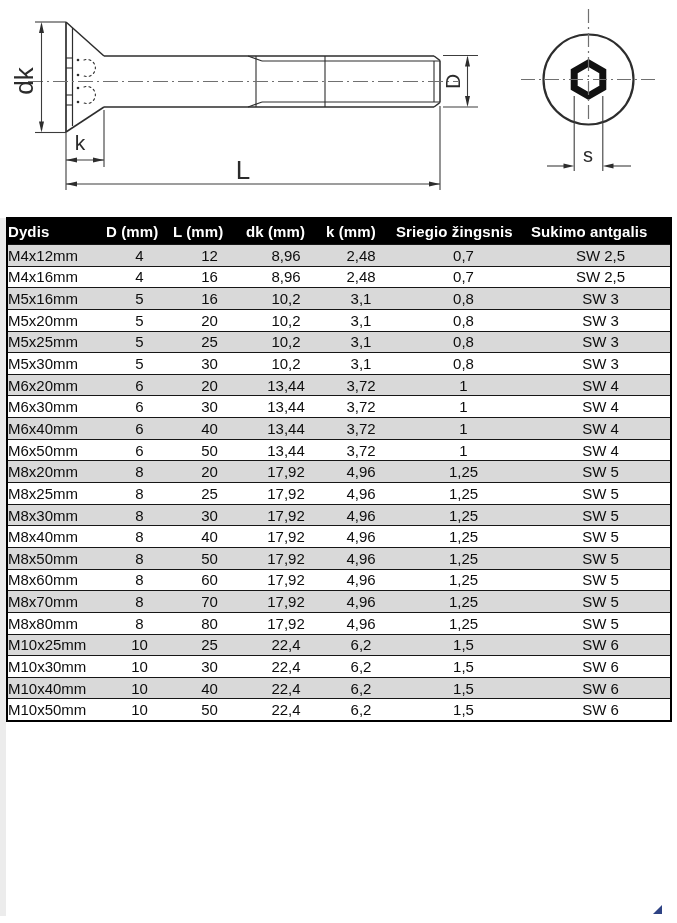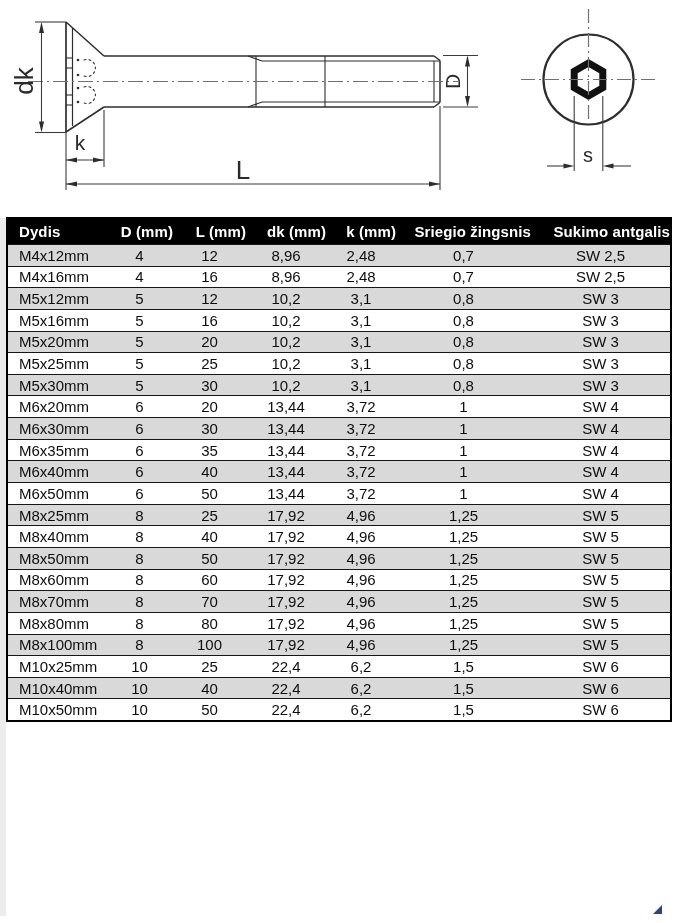--- a/index.html
+++ b/index.html
@@ -13,27 +13,27 @@
 
   .table-area{position:absolute;top:217px;left:0;width:677px;}
   .left-sliver{position:absolute;left:0;top:1px;width:6px;height:698px;background:#ececec;}
   table.spec{
     position:absolute;left:6px;top:0;width:664px;
     border-collapse:collapse;table-layout:fixed;
     border:2px solid #000000;
   }
   table.spec th{
     background:#000000;color:#ffffff;font-size:15px;font-weight:700;
-    height:25px;text-align:right;padding:0;letter-spacing:0.1px;white-space:nowrap;
+    height:25px;text-align:left;padding:0;letter-spacing:0.1px;white-space:nowrap;
   }
   table.spec td{
     font-size:15px;color:#0d0d0d;height:20.65px;line-height:1;
     text-align:center;padding:0;border-top:1px solid #161616;white-space:nowrap;
   }
-  table.spec th.col-size, table.spec td.col-size{text-align:left;padding-left:11px;}
+  table.spec th.col-size, table.spec td.col-size{text-align:left;padding-left:0;}
   table.spec tbody tr:nth-child(odd){background:#d9d9d9;}
   table.spec tbody tr:nth-child(even){background:#ffffff;}
   .fill-handle{
     position:absolute;left:659px;top:688px;width:0;height:0;
     border-left:9px solid transparent;border-bottom:9px solid #2e4384;
   }
 </style>
 </head>
 <body>
 
@@ -174,29 +174,20 @@
           <tr>
             <td class="col-size">M4x16mm</td>
             <td>4</td>
             <td>16</td>
             <td>8,96</td>
             <td>2,48</td>
             <td>0,7</td>
             <td>SW 2,5</td>
           </tr>
           <tr>
-            <td class="col-size">M5x12mm</td>
-            <td>5</td>
-            <td>12</td>
-            <td>10,2</td>
-            <td>3,1</td>
-            <td>0,8</td>
-            <td>SW 3</td>
-          </tr>
-          <tr>
             <td class="col-size">M5x16mm</td>
             <td>5</td>
             <td>16</td>
             <td>10,2</td>
             <td>3,1</td>
             <td>0,8</td>
             <td>SW 3</td>
           </tr>
           <tr>
             <td class="col-size">M5x20mm</td>
@@ -237,56 +228,65 @@
           <tr>
             <td class="col-size">M6x30mm</td>
             <td>6</td>
             <td>30</td>
             <td>13,44</td>
             <td>3,72</td>
             <td>1</td>
             <td>SW 4</td>
           </tr>
           <tr>
-            <td class="col-size">M6x35mm</td>
-            <td>6</td>
-            <td>35</td>
-            <td>13,44</td>
-            <td>3,72</td>
-            <td>1</td>
-            <td>SW 4</td>
-          </tr>
-          <tr>
             <td class="col-size">M6x40mm</td>
             <td>6</td>
             <td>40</td>
             <td>13,44</td>
             <td>3,72</td>
             <td>1</td>
             <td>SW 4</td>
           </tr>
           <tr>
             <td class="col-size">M6x50mm</td>
             <td>6</td>
             <td>50</td>
             <td>13,44</td>
             <td>3,72</td>
             <td>1</td>
             <td>SW 4</td>
           </tr>
           <tr>
+            <td class="col-size">M8x20mm</td>
+            <td>8</td>
+            <td>20</td>
+            <td>17,92</td>
+            <td>4,96</td>
+            <td>1,25</td>
+            <td>SW 5</td>
+          </tr>
+          <tr>
             <td class="col-size">M8x25mm</td>
             <td>8</td>
             <td>25</td>
             <td>17,92</td>
             <td>4,96</td>
             <td>1,25</td>
             <td>SW 5</td>
           </tr>
           <tr>
+            <td class="col-size">M8x30mm</td>
+            <td>8</td>
+            <td>30</td>
+            <td>17,92</td>
+            <td>4,96</td>
+            <td>1,25</td>
+            <td>SW 5</td>
+          </tr>
+          <tr>
             <td class="col-size">M8x40mm</td>
             <td>8</td>
             <td>40</td>
             <td>17,92</td>
             <td>4,96</td>
             <td>1,25</td>
             <td>SW 5</td>
           </tr>
           <tr>
             <td class="col-size">M8x50mm</td>
@@ -312,44 +312,44 @@
             <td>70</td>
             <td>17,92</td>
             <td>4,96</td>
             <td>1,25</td>
             <td>SW 5</td>
           </tr>
           <tr>
             <td class="col-size">M8x80mm</td>
             <td>8</td>
             <td>80</td>
-            <td>17,92</td>
-            <td>4,96</td>
-            <td>1,25</td>
-            <td>SW 5</td>
-          </tr>
-          <tr>
-            <td class="col-size">M8x100mm</td>
-            <td>8</td>
-            <td>100</td>
             <td>17,92</td>
             <td>4,96</td>
             <td>1,25</td>
             <td>SW 5</td>
           </tr>
           <tr>
             <td class="col-size">M10x25mm</td>
             <td>10</td>
             <td>25</td>
             <td>22,4</td>
             <td>6,2</td>
             <td>1,5</td>
             <td>SW 6</td>
           </tr>
           <tr>
+            <td class="col-size">M10x30mm</td>
+            <td>10</td>
+            <td>30</td>
+            <td>22,4</td>
+            <td>6,2</td>
+            <td>1,5</td>
+            <td>SW 6</td>
+          </tr>
+          <tr>
             <td class="col-size">M10x40mm</td>
             <td>10</td>
             <td>40</td>
             <td>22,4</td>
             <td>6,2</td>
             <td>1,5</td>
             <td>SW 6</td>
           </tr>
           <tr>
             <td class="col-size">M10x50mm</td>

